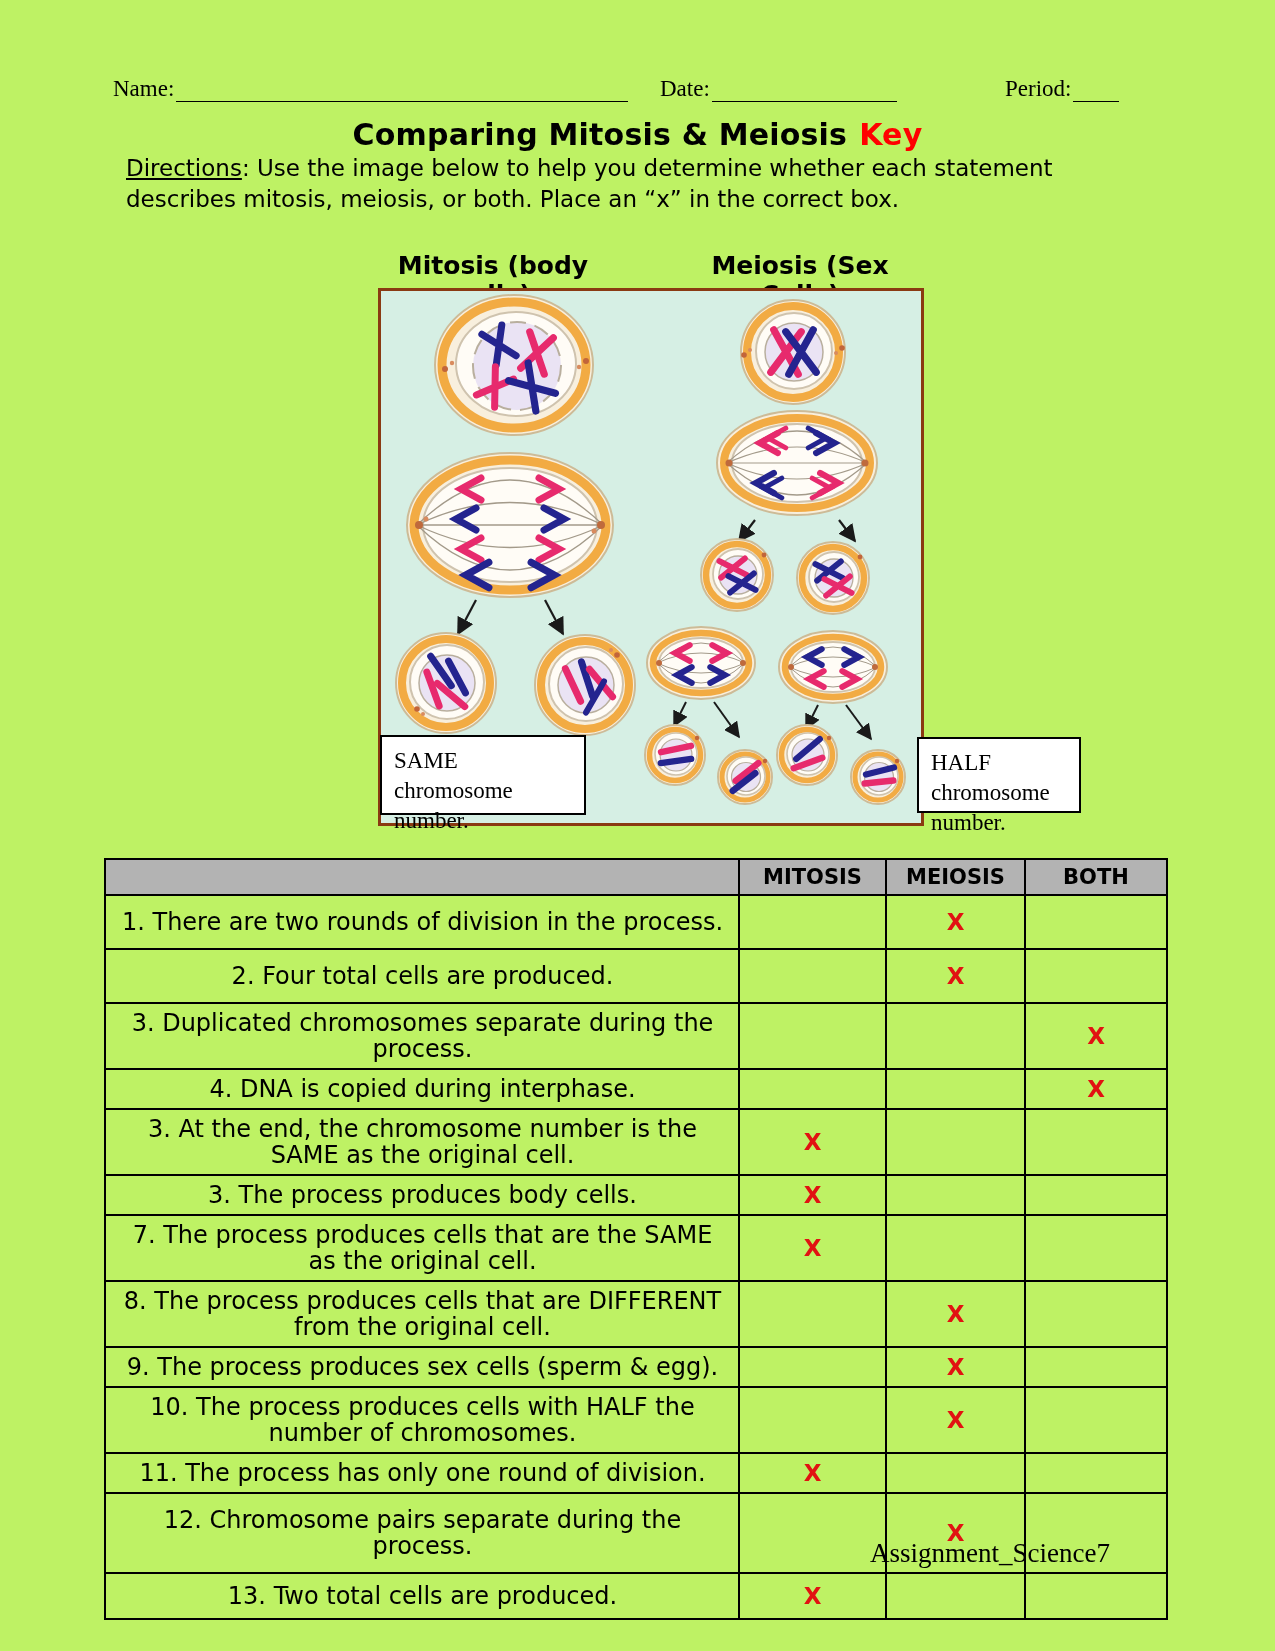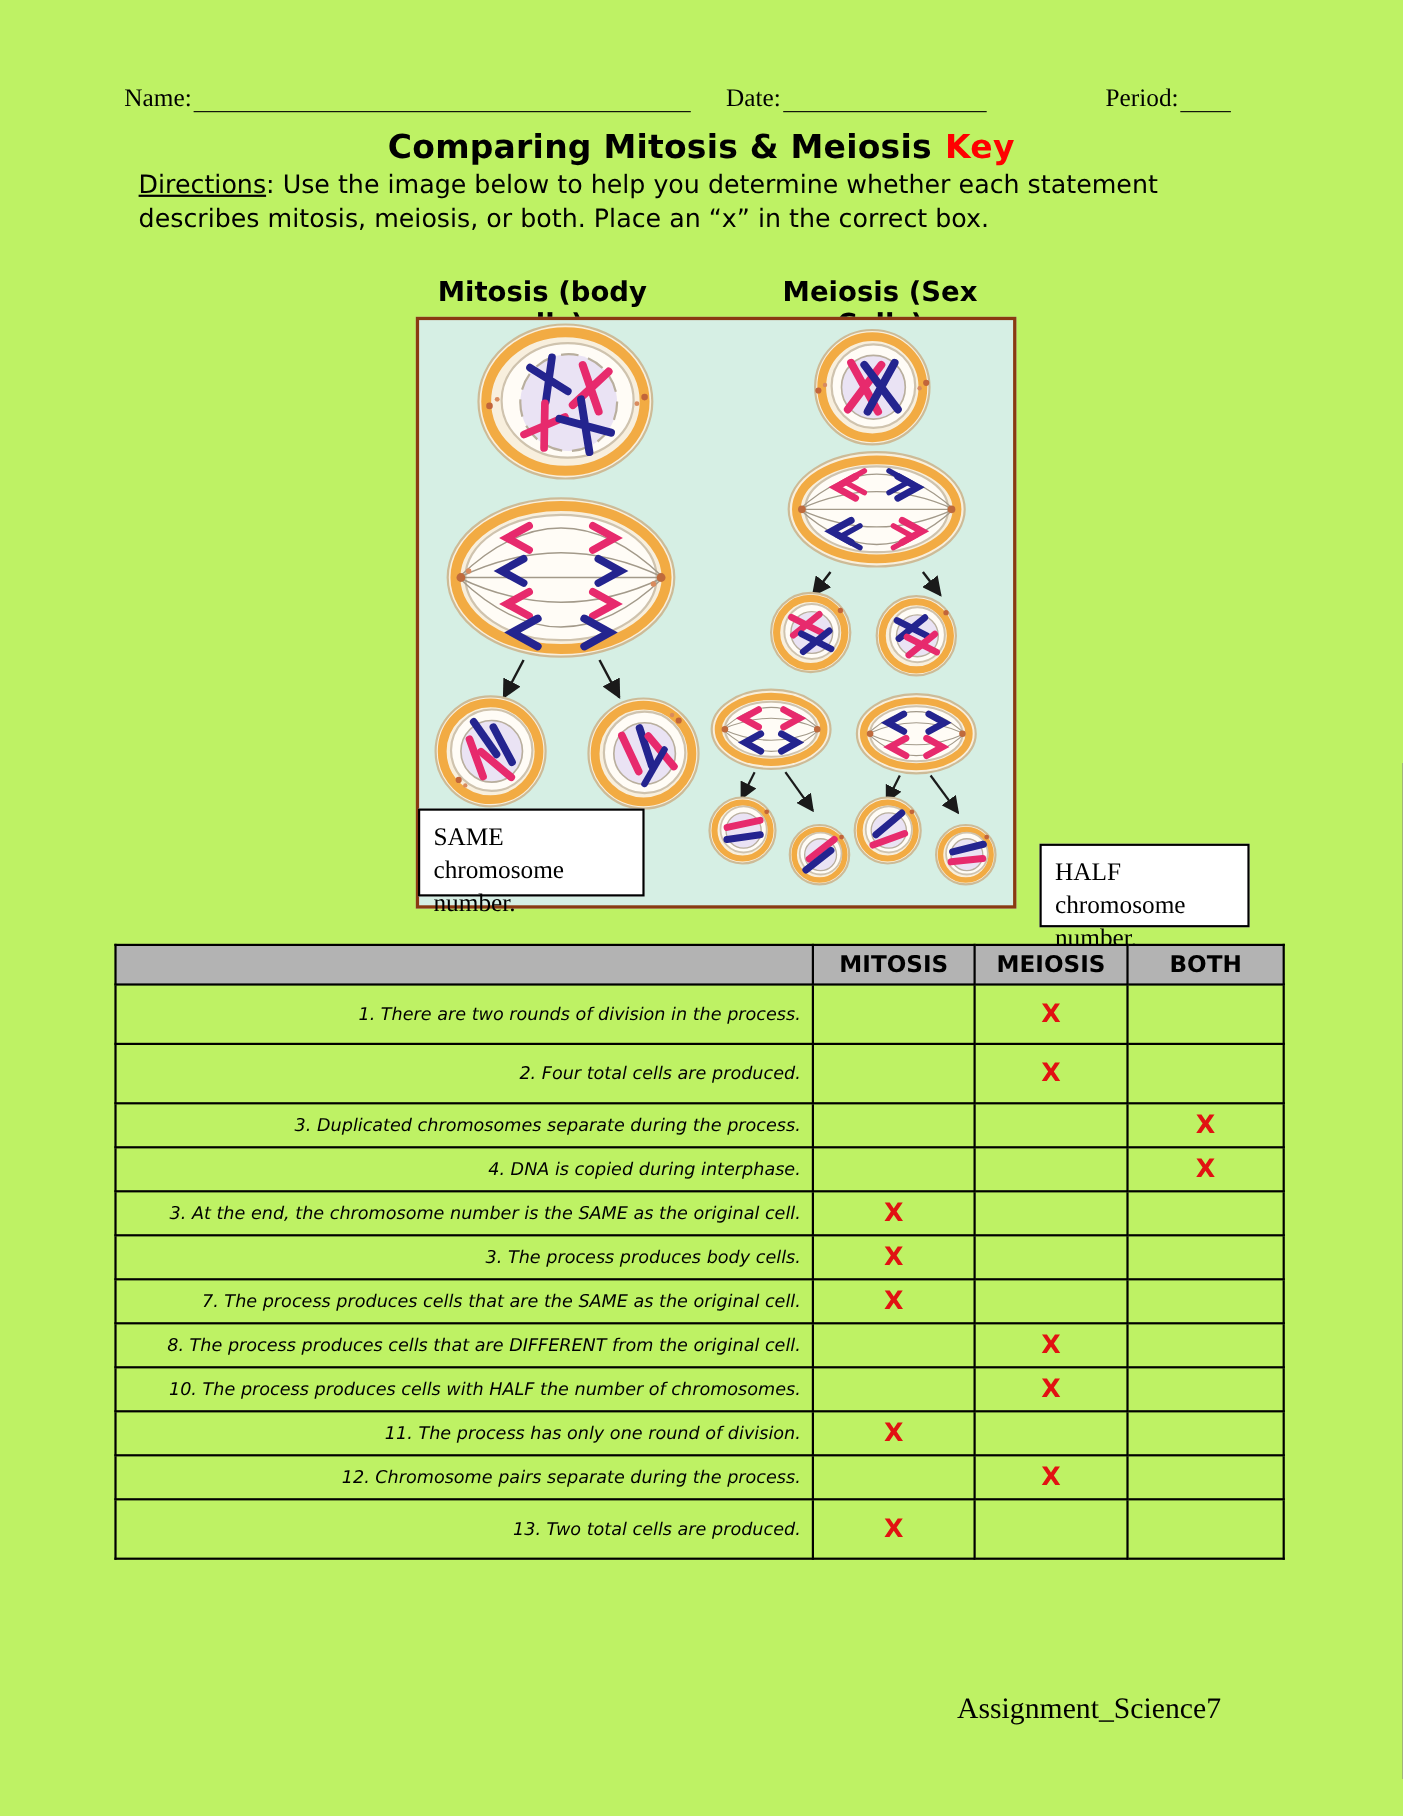--- a/index.html
+++ b/index.html
@@ -26,27 +26,27 @@
   .dia-head{position:absolute; top:251px; font-size:25px; font-weight:bold; text-align:center;}
   .dia-head-left{left:372px; width:242px;}
   .dia-head-right{left:680px; width:240px;}
   
   .diagram{position:absolute; left:378px; top:288px; width:540px; height:532px;
     background:#d6efe4; border:3px solid #8a3a12;}
   .diagram svg{display:block;}
   .note-box{position:absolute; box-sizing:border-box; background:#fff; border:2px solid #000;
     font-family:"Liberation Serif", serif; font-size:23px; line-height:30px; padding:9px 12px;}
   .same-box{left:380px; top:735px; width:206px; height:80px;}
-  .half-box{left:945px; top:737px; width:191px; height:76px;margin-top:30px;}
+  .half-box{left:917px; top:737px; width:164px; height:76px;}
   
   table.keytable{position:absolute; left:104px; top:858px; width:1062px;
     border-collapse:collapse; table-layout:fixed;}
   .keytable th, .keytable td{border:2px solid #000;}
   .keytable thead th{background:#b3b3b3; height:30px; font-size:21px; font-weight:bold; padding:2px 16px;}
-  .keytable td.stmt{font-size:16px; line-height:26px; padding:6px 10px 6px 11px; text-align:right;font-style:italic;}
+  .keytable td.stmt{font-size:24px; line-height:26px; padding:6px 10px 6px 11px; text-align:center;}
   .keytable td.ans{text-align:center; vertical-align:middle;}
   .keytable .mark{color:#e11212; font-weight:bold; font-size:23px;}
   .keytable tbody tr:nth-child(1) td, .keytable tbody tr:nth-child(2) td,
   .keytable tbody tr:nth-child(12) td{padding-top:13px; padding-bottom:13px;}
   .keytable tbody tr:nth-child(13) td{padding-top:9px; padding-bottom:9px;}
   
   .footer{position:absolute; top:1538px; right:165px;
     font-family:"Liberation Serif", serif; font-size:27px;}
 </style>
 </head>
@@ -348,20 +348,26 @@
           <td class="ans"></td>
           <td class="ans"></td>
         </tr>
         <tr>
           <td class="stmt">8. The process produces cells that are DIFFERENT from the original cell.</td>
           <td class="ans"></td>
           <td class="ans"><span class="mark" style="color: rgb(225, 18, 18);">X</span></td>
           <td class="ans"></td>
         </tr>
         <tr>
+          <td class="stmt">9. The process produces sex cells (sperm &amp; egg).</td>
+          <td class="ans"></td>
+          <td class="ans"><span class="mark" style="color: rgb(225, 18, 18);">X</span></td>
+          <td class="ans"></td>
+        </tr>
+        <tr>
           <td class="stmt">10. The process produces cells with HALF the number of chromosomes.</td>
           <td class="ans"></td>
           <td class="ans"><span class="mark" style="color: rgb(225, 18, 18);">X</span></td>
           <td class="ans"></td>
         </tr>
         <tr>
           <td class="stmt">11. The process has only one round of division.</td>
           <td class="ans"><span class="mark" style="color: rgb(225, 18, 18);">X</span></td>
           <td class="ans"></td>
           <td class="ans"></td>

